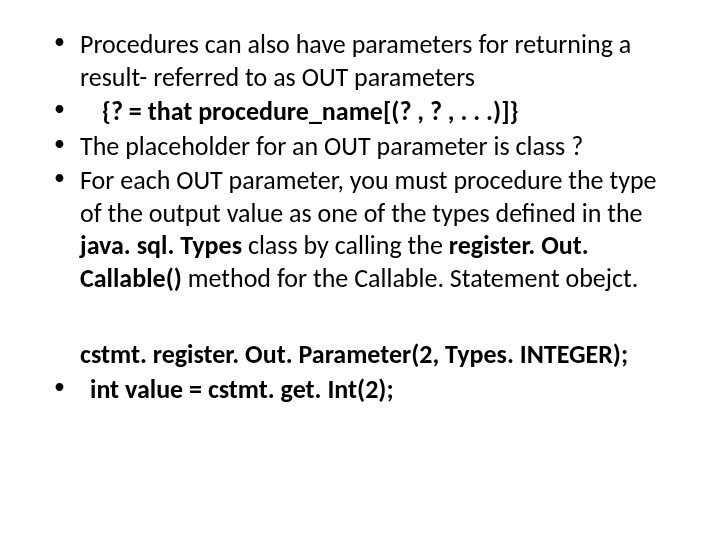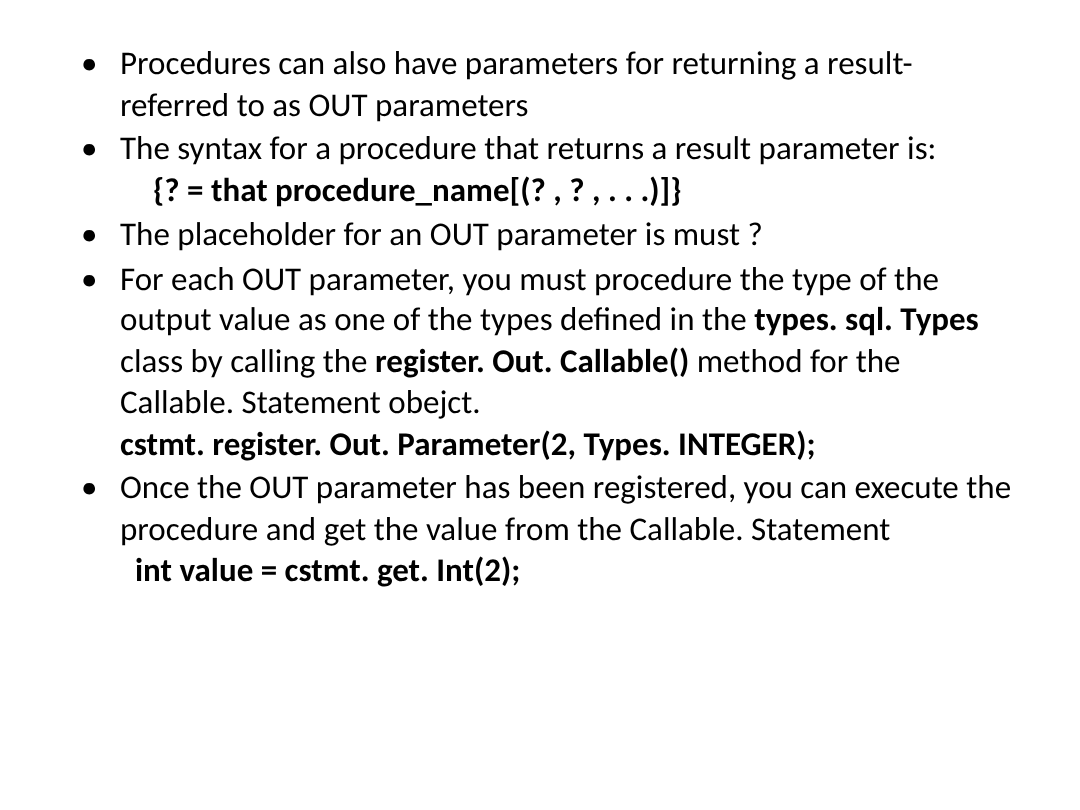--- a/index.html
+++ b/index.html
@@ -10,21 +10,21 @@
     font-family: Calibri, Arial, sans-serif;
     color: #000;
     padding: 28px 40px 0 40px;
   }
   ul.main {
     list-style: none;
   }
   ul.main > li {
     position: relative;
     padding-left: 40px;
-    font-size: 22px;
+    font-size: 26px;
     line-height: 1.25;
     margin-bottom: 2px;
   }
   ul.main > li::before {
     content: "•";
     position: absolute;
     left: 14px;
     top: 0;
     font-size: 22px;
     color: #000;
@@ -42,31 +42,29 @@
 </head>
 <body>
 
 <ul class="main">
 
   <li>
     <span>Procedures can also have parameters for returning a result- referred to as OUT parameters</span>
   </li>
 
   <li>
-    <span>The syntax for a procedure that returns a result parameter is:</span>
     <span class="indent bold">{? = that procedure_name[(? , ? , . . .)]}</span>
   </li>
 
   <li>
-    <span>The placeholder for an OUT parameter is must ?</span>
+    <span>The placeholder for an OUT parameter is class ?</span>
   </li>
 
   <li>
-    <span>For each OUT parameter, you must procedure the type of the output value as one of the types defined in the </span><span class="bold">types. sql. Types</span><span> class by calling the </span><span class="bold">register. Out. Callable()</span><span> method for the Callable. Statement obejct.</span>
-    <span class="bold" style="display:block;">cstmt. register. Out. Parameter(2, Types. INTEGER);</span>
+    <span>For each OUT parameter, you must procedure the type of the output value as one of the types defined in the </span><span class="bold">java. sql. Types</span><span> class by calling the </span><span class="bold">register. Out. Callable()</span><span> method for the Callable. Statement obejct.</span>
+    <span class="bold" style="display:block;margin-top:44px;">cstmt. register. Out. Parameter(2, Types. INTEGER);</span>
   </li>
 
   <li>
-    <span>Once the OUT parameter has been registered, you can execute the procedure and get the value from the Callable. Statement</span>
     <span class="indent2 bold">int value = cstmt. get. Int(2);</span>
   </li>
 
 </ul>
 
 </body></html>

